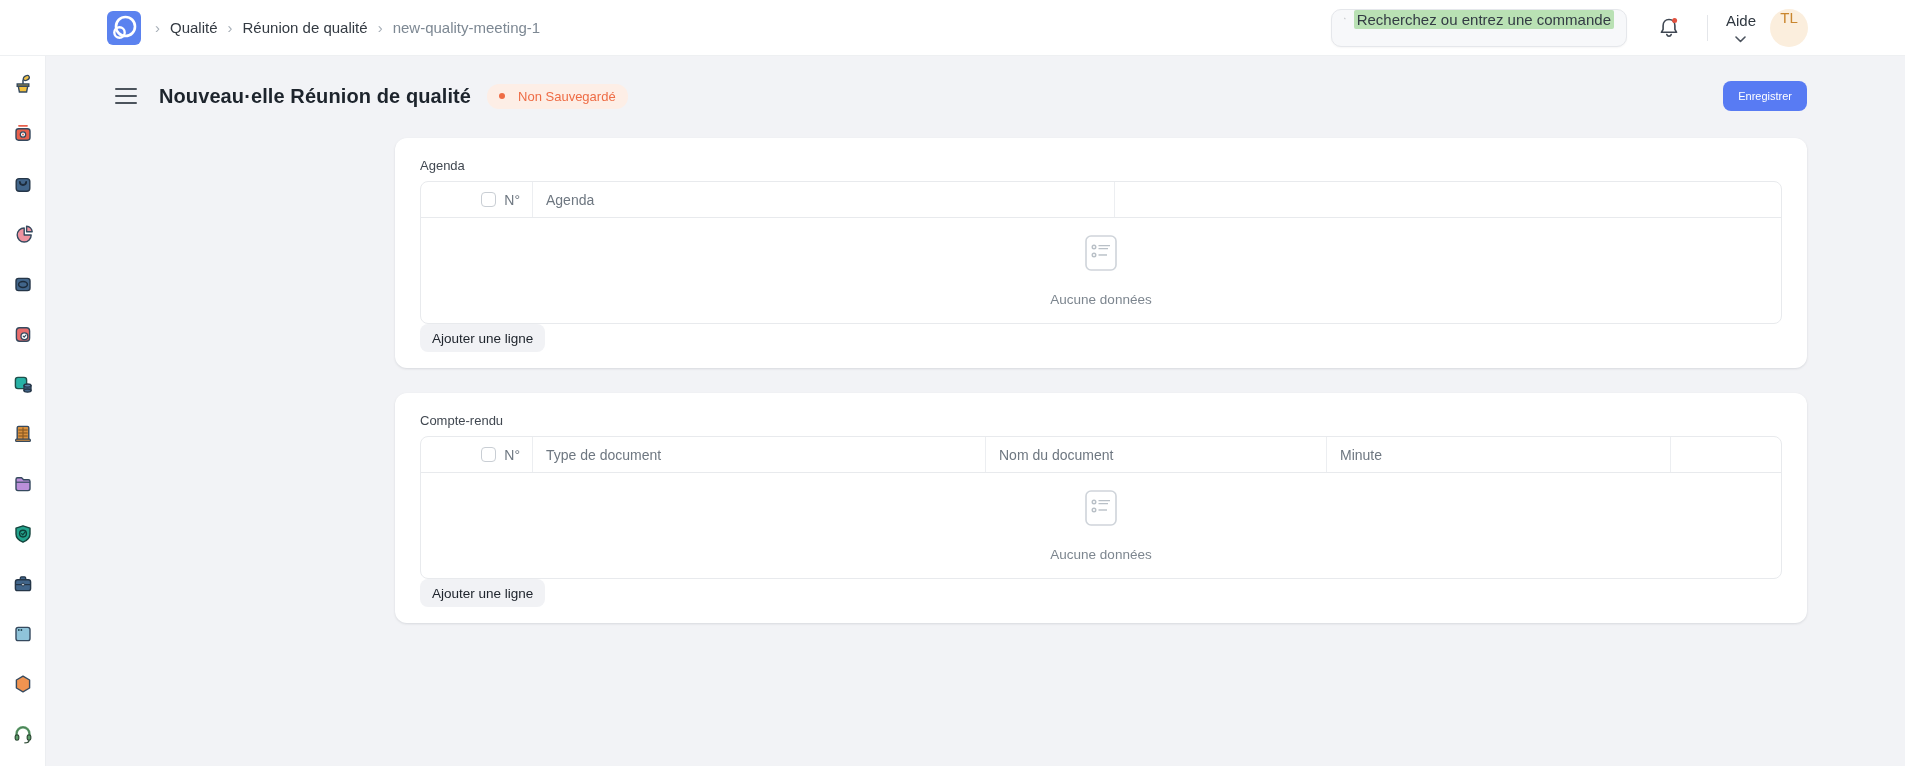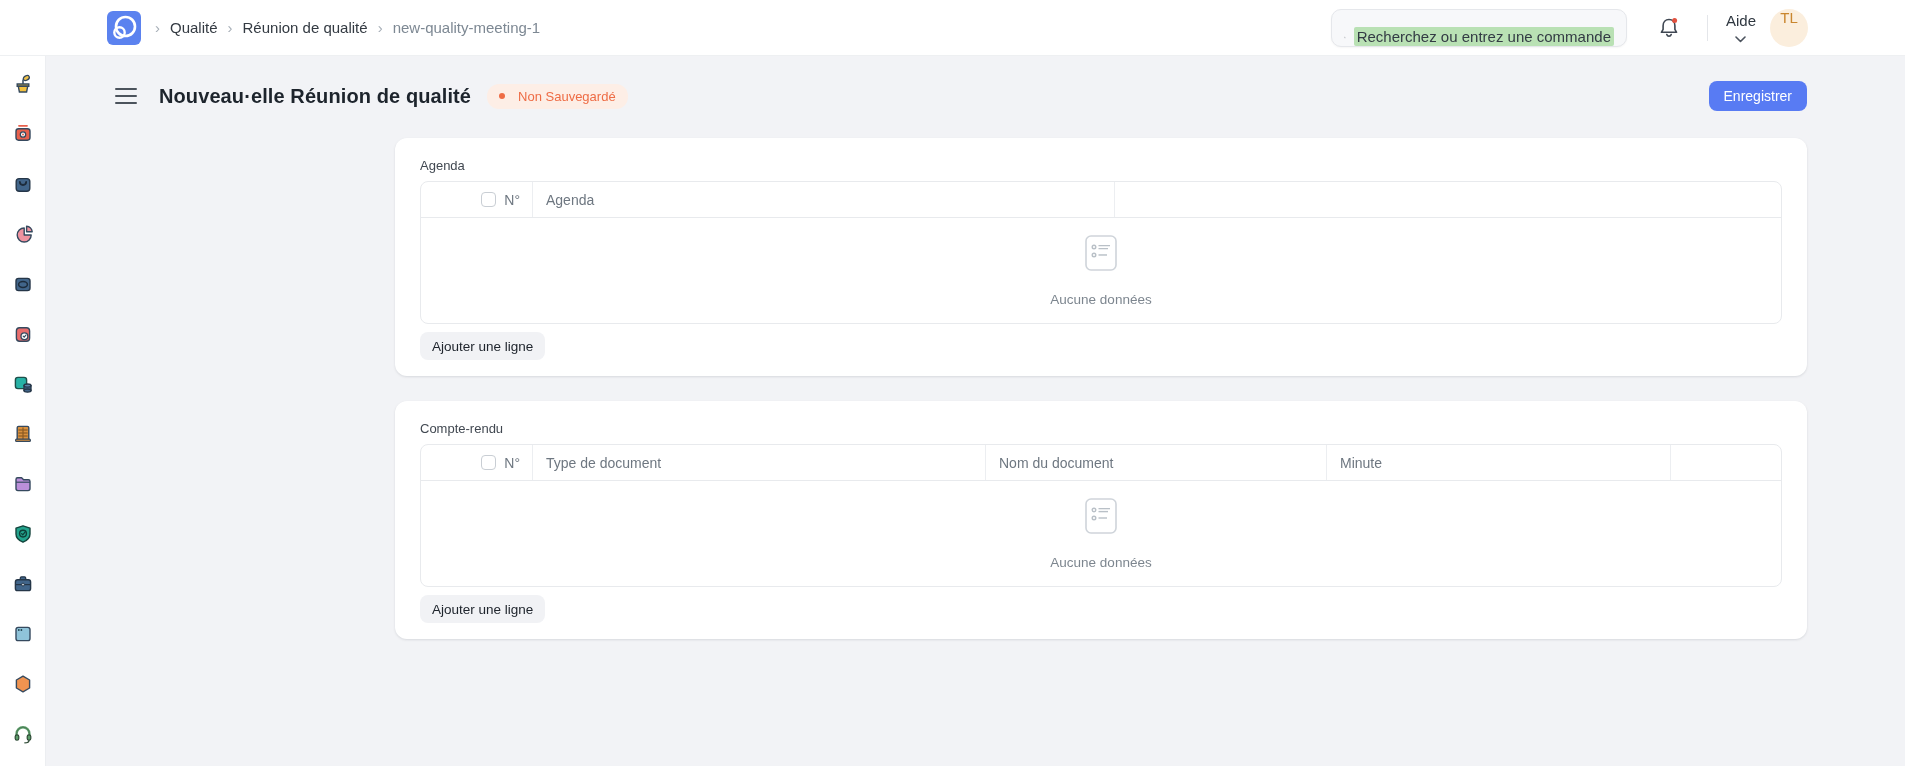--- a/index.html
+++ b/index.html
@@ -20,21 +20,21 @@
   }
   .logo { width:34px; height:34px; flex:0 0 34px; border:none; padding:0; }
   .breadcrumb { display:flex; align-items:center; gap:10px; margin-left:14px; font-size:15px; white-space:nowrap; }
   .crumb { color:#333a42; text-decoration:none; }
   .crumb.current { color:#7d8893; }
   .sep { color:#a6aeb7; font-size:15px; }
   .top-right { margin-left:auto; display:flex; align-items:center; }
   .searchbar {
     width:296px; height:38px; border-radius:10px; background:#f7f8fa;
     border:1px solid #e5e7eb; box-shadow:0 1px 2px rgba(0,0,0,.04);
-    display:flex; align-items:flex-end; padding:0 12px; gap:8px; overflow:hidden;
+    display:flex; align-items:flex-start; padding:0 12px; gap:8px; overflow:hidden;
   }
   .search-text {
     font-size:15px; color:#333b44; background:var(--selection-green,#b9e1b4);
     padding:1px 3px; border-radius:2px; white-space:nowrap;
   }
   .bell { margin-left:30px; position:relative; width:24px; height:24px; }
   .vdiv { width:1px; height:26px; background:#e4e6ea; margin-left:26px; }
   .help { margin-left:18px; display:flex; align-items:center; gap:7px; font-size:15px; color:#2f3740;flex-direction:column; }
   .avatar {
     margin-left:14px; width:38px; height:38px; border-radius:50%;
@@ -56,21 +56,21 @@
   .menu-btn i { display:block; height:2px; border-radius:1px; background:#4c535c; }
   .page-title { font-size:20px; font-weight:bold; color:#1d242c; margin-left:22px; letter-spacing:.1px; }
   .badge {
     margin-left:16px; display:inline-flex; align-items:center; gap:13px;
     background:var(--badge-bg,#fdeee6); color:var(--badge-text,#ee6c45);
     font-size:13px; padding:5px 12px; border-radius:12px; white-space:nowrap;
   }
   .badge i { width:6px; height:6px; border-radius:50%; background:var(--badge-text,#ee6c45); }
   .save-btn {
     margin-left:auto; height:30px; padding:0 15px; border-radius:8px;
-    background:var(--accent-blue,#587bf3); color:#fff; font-size:14px;
+    background:var(--accent-blue,#587bf3); color:#fff; font-size:11px;
   }
 
   .content { margin:27px 98px 40px 349px; width:1412px; }
   .card {
     background:#fff; border-radius:12px; padding:20px 25px 16px;
     box-shadow:0 1px 3px rgba(17,24,39,.08), 0 1px 2px rgba(17,24,39,.04);
   }
   .card.mt16 { margin-top:16px; }
   .card.mt25 { margin-top:25px; }
   .field-label { display:block; font-size:13px; color:#414851; margin-bottom:8px; }
@@ -90,21 +90,21 @@
   .col-idx { width:112px; flex:0 0 112px; justify-content:flex-end; gap:8px; padding-right:12px; }
   .col-flex { flex:1; }
   .col-w453 { width:453px; flex:0 0 453px; }
   .col-w341 { width:341px; flex:0 0 341px; }
   .col-w344 { width:344px; flex:0 0 344px; }
   .col-last { width:112px; flex:1 0 112px; border-right:none; }
   .checkbox { width:15px; height:15px; border:1.5px solid #c9ced4; border-radius:4px; background:#fff; flex:0 0 15px; }
   .grid-empty { height:105px; display:flex; flex-direction:column; align-items:center; justify-content:center; gap:20px; }
   .empty-text { font-size:13.5px; color:#7d868f; }
   .add-row {
-    margin-top:8px; height:28px; padding:0 12px; border-radius:8px;
+    margin-top:0; height:28px; padding:0 12px; border-radius:8px;
     background:#f1f2f5; color:#20262e; font-size:13.5px;
   }
 </style>
 </head>
 <body>
 
 <div class="screen">
 
   <header class="topbar">
     <button class="logo">

